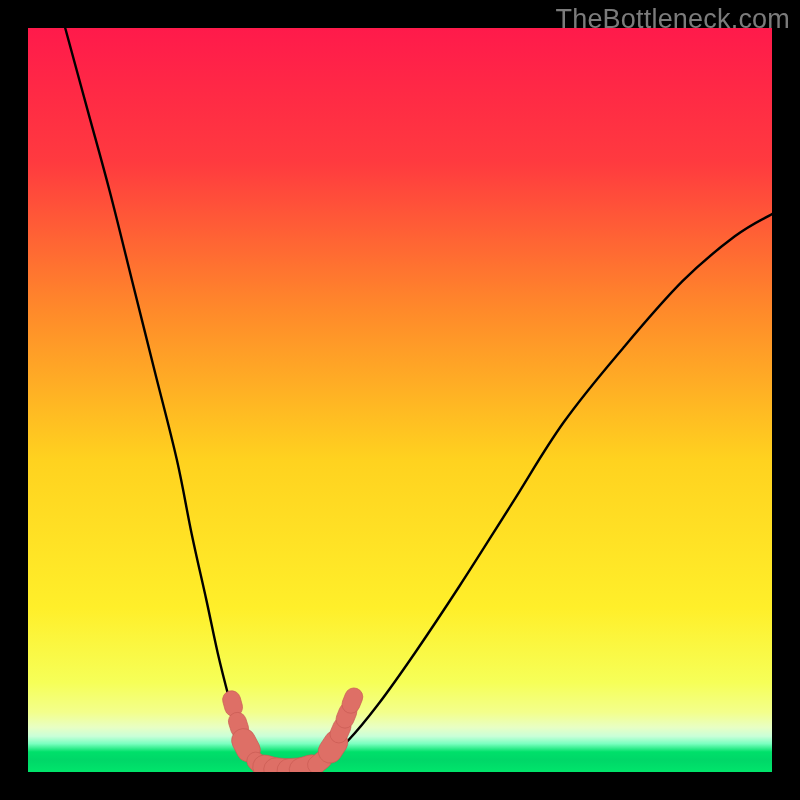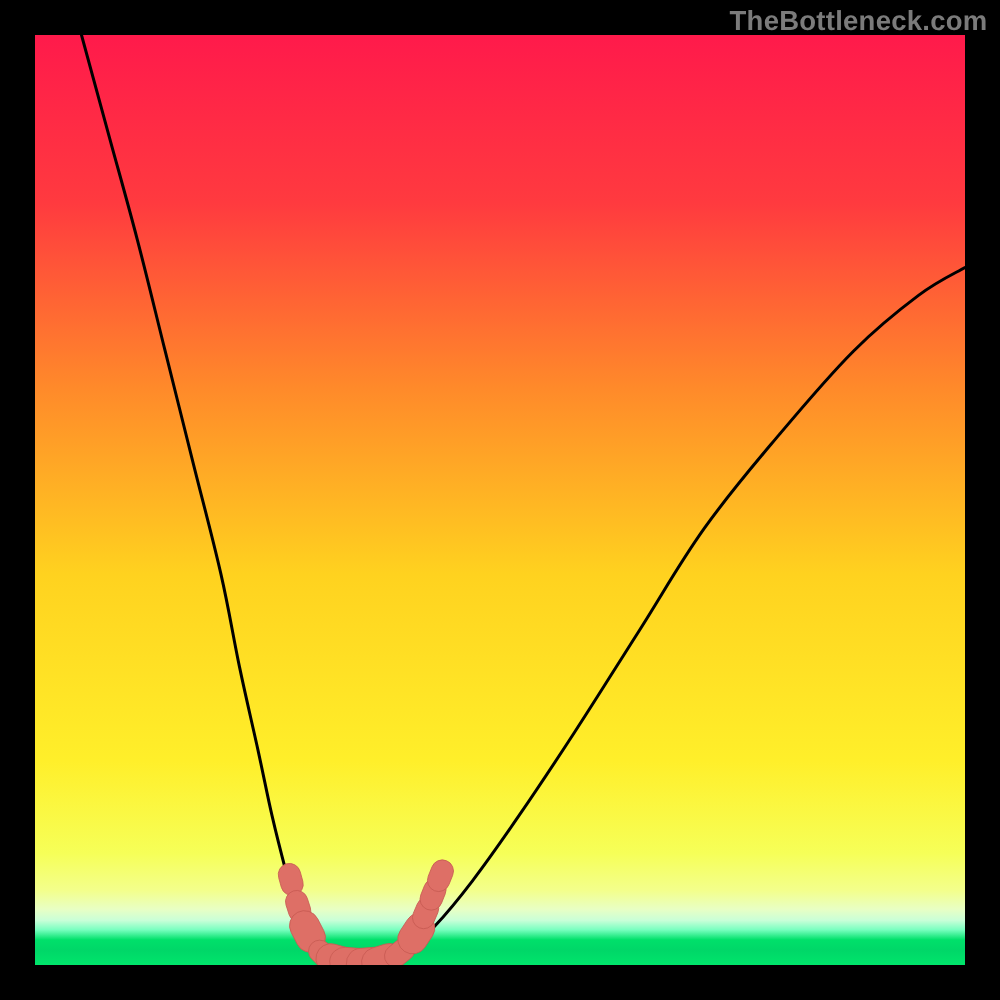--- a/index.html
+++ b/index.html
@@ -31,24 +31,24 @@
     position: absolute;
     inset: 0;
     width: 100%;
     height: 100%;
   }
   .attribution {
     position: absolute;
     top: 4px;
     right: 10px;
     font-family: Arial, Helvetica, sans-serif;
-    font-size: 22px;
+    font-size: 27px;
     color: #7b7b7b;
     letter-spacing: 0.2px;
-    font-weight: 700;
+    font-weight: 400;
   }
 </style>
 </head>
 <body>
 
 <div class="frame">
   <div class="plot">
     <svg class="gradient" viewBox="0 0 744 744" preserveAspectRatio="none">
       <defs>
         <linearGradient id="bg" x1="0" y1="0" x2="0" y2="1">

